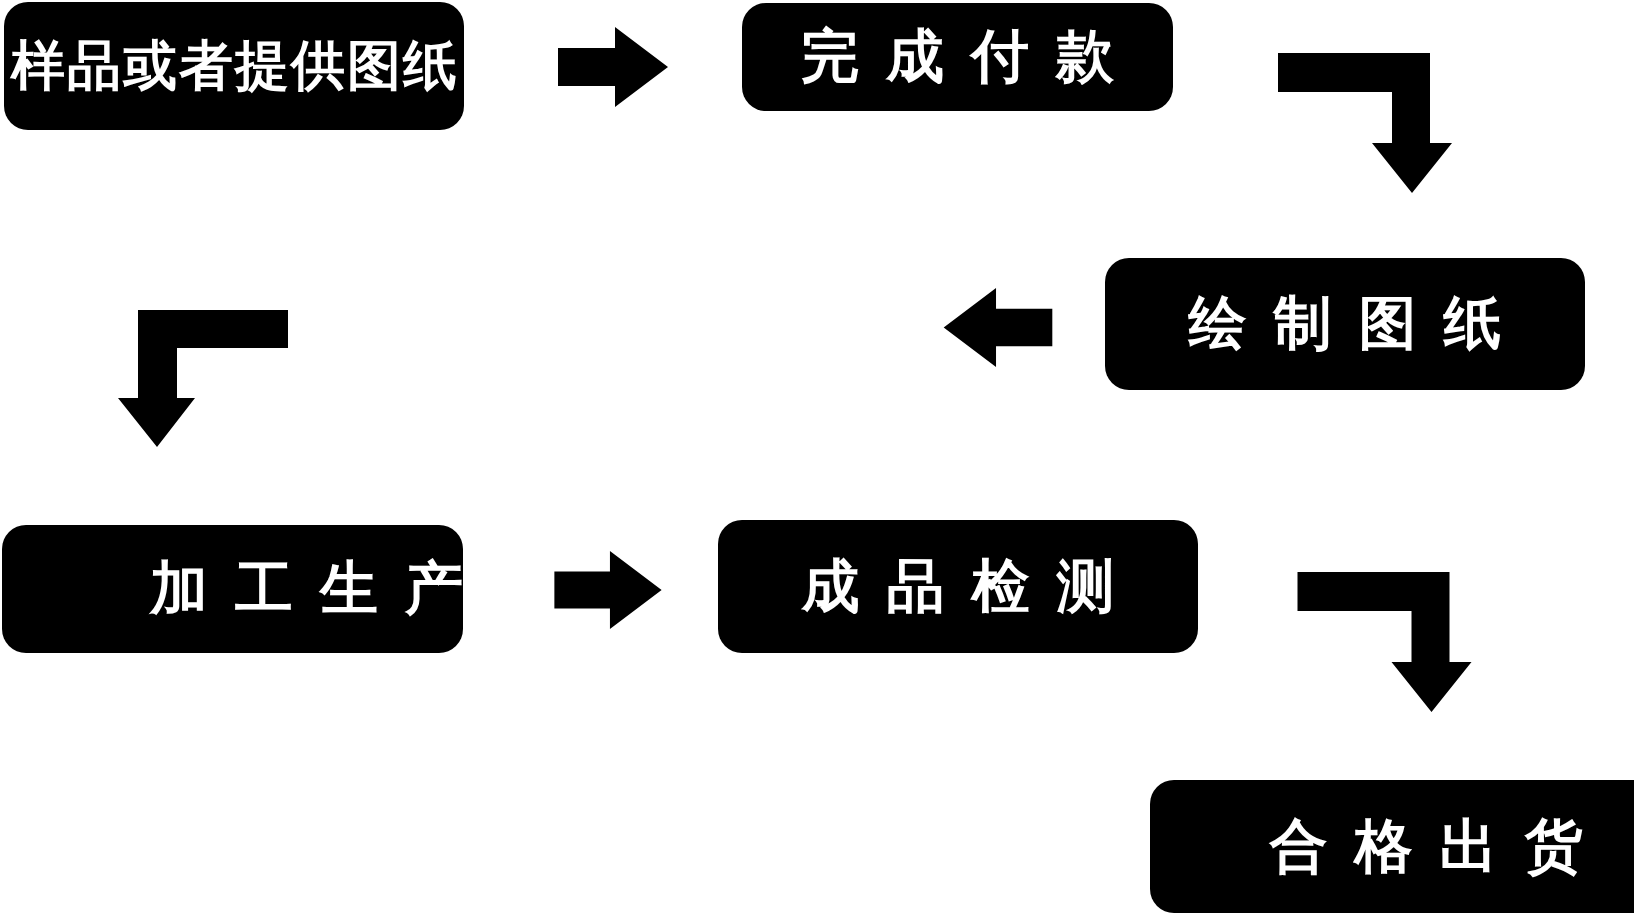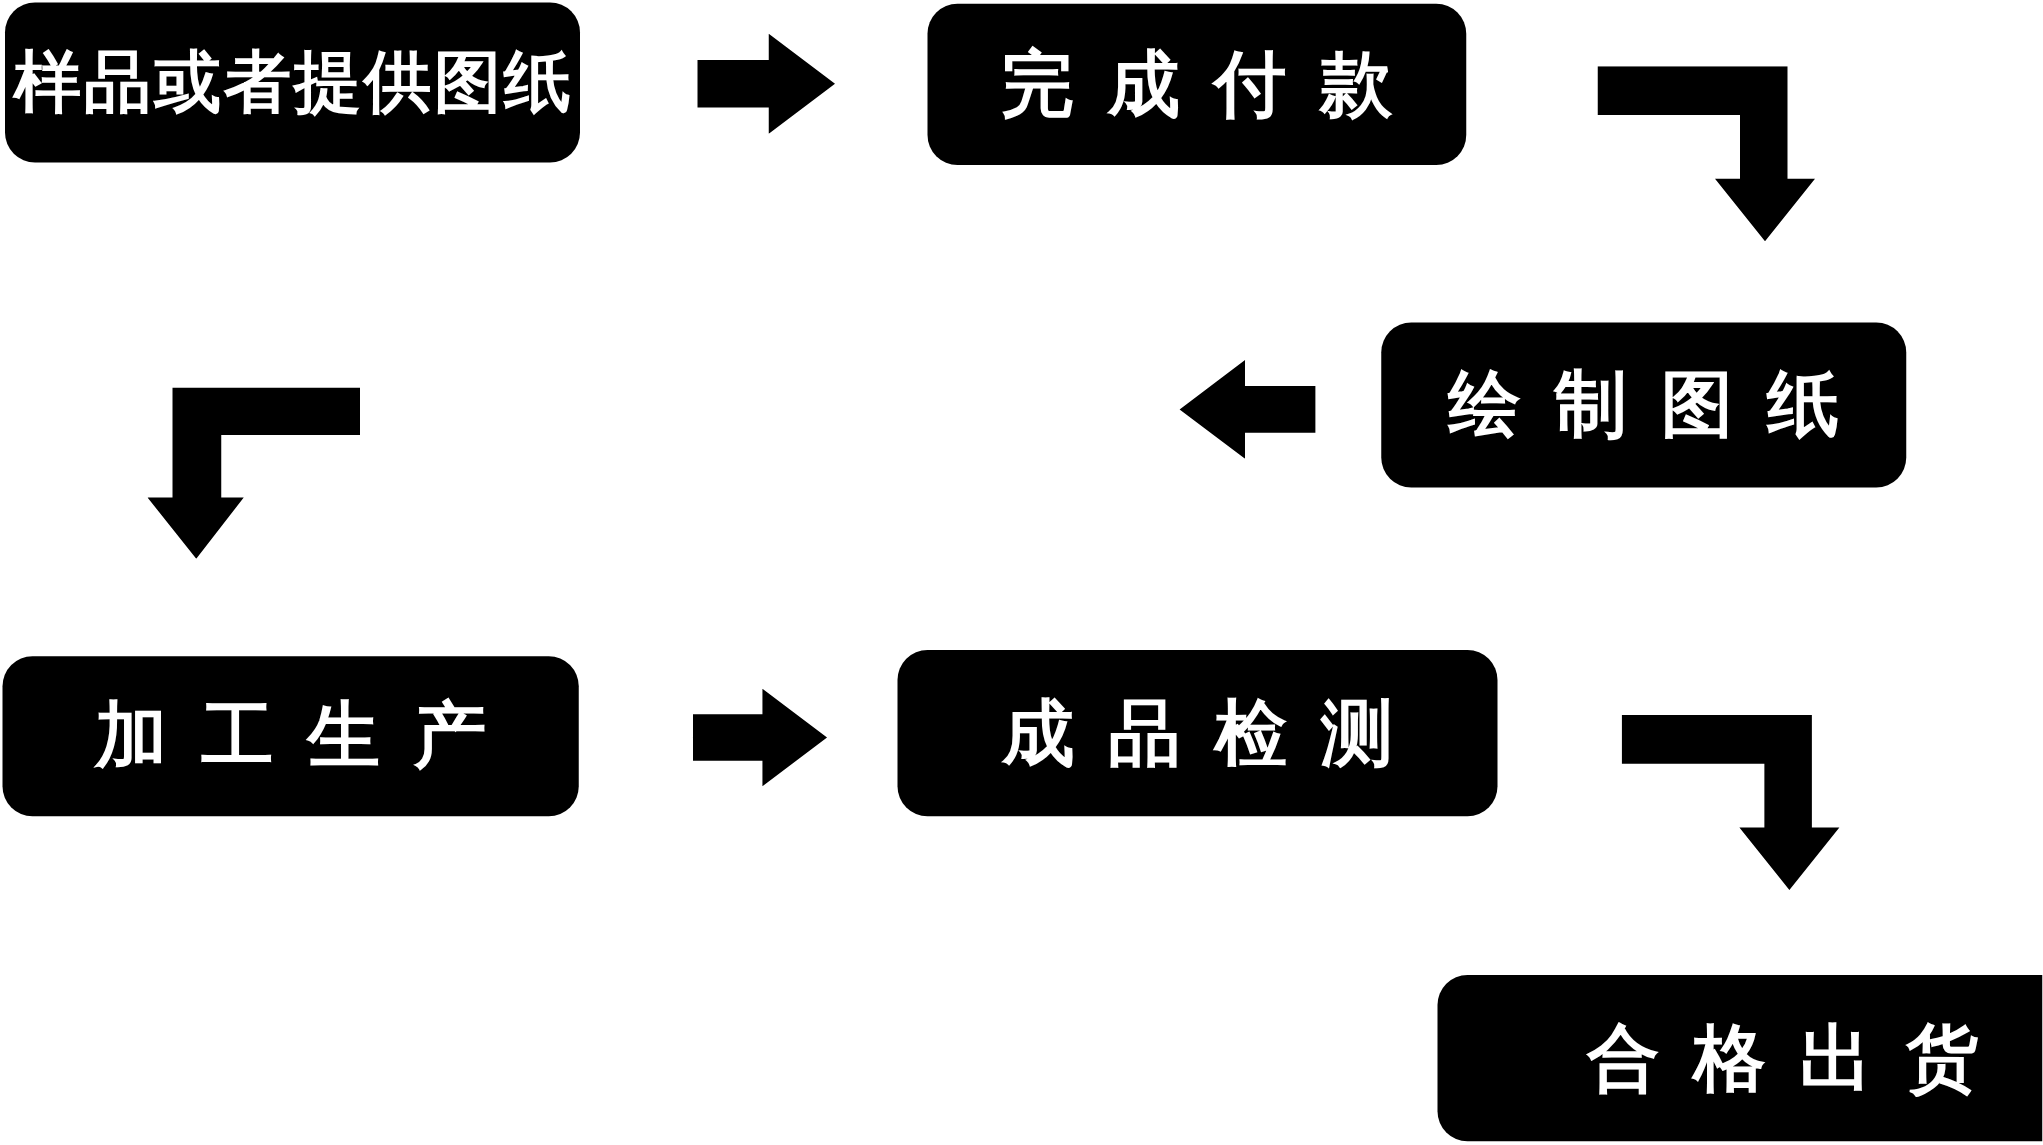--- a/index.html
+++ b/index.html
@@ -30,24 +30,24 @@
   .flow-node .lbl { display: inline-block; }
   
   .spaced { font-size: 58px; letter-spacing: 27px; }
   .spaced .lbl { margin-right: -27px; }
   
   .tight { font-size: 54px; letter-spacing: 2px; }
   .tight .lbl { margin-right: -2px; }
 
   
   #node-sample      { left: 4px;    top: 2px;   width: 460px; height: 128px; }
-  #node-payment     { left: 742px;  top: 3px;   width: 431px; height: 129px; }
+  #node-payment     { left: 742px;  top: 3px;   width: 431px; height: 108px; }
   #node-confirm     { left: 408px;  top: 258px; width: 479px; height: 134px; }
-  #node-drawing     { left: 1105px; top: 258px; width: 420px; height: 132px; }
-  #node-production  { left: 2px;    top: 525px; width: 461px; height: 128px; }
+  #node-drawing     { left: 1105px; top: 258px; width: 480px; height: 132px; }
+  #node-production  { left: 2px;    top: 525px; width: 461px; height: 128px; justify-content: flex-end; }
   #node-inspection  { left: 718px;  top: 520px; width: 480px; height: 133px; }
   #node-shipment    { left: 1150px; top: 780px; width: 480px; height: 133px; padding-left: 36px; }
 
   .arrow { position: absolute; }
   #arrow-1 { left: 556px;  top: 27px;  }
   #arrow-2 { left: 1278px; top: 53px;  }
   #arrow-3 { left: 943px;  top: 288px; }
   #arrow-4 { left: 118px;  top: 310px; }
   #arrow-5 { left: 553px;  top: 551px; }
   #arrow-6 { left: 1297px; top: 572px; }

